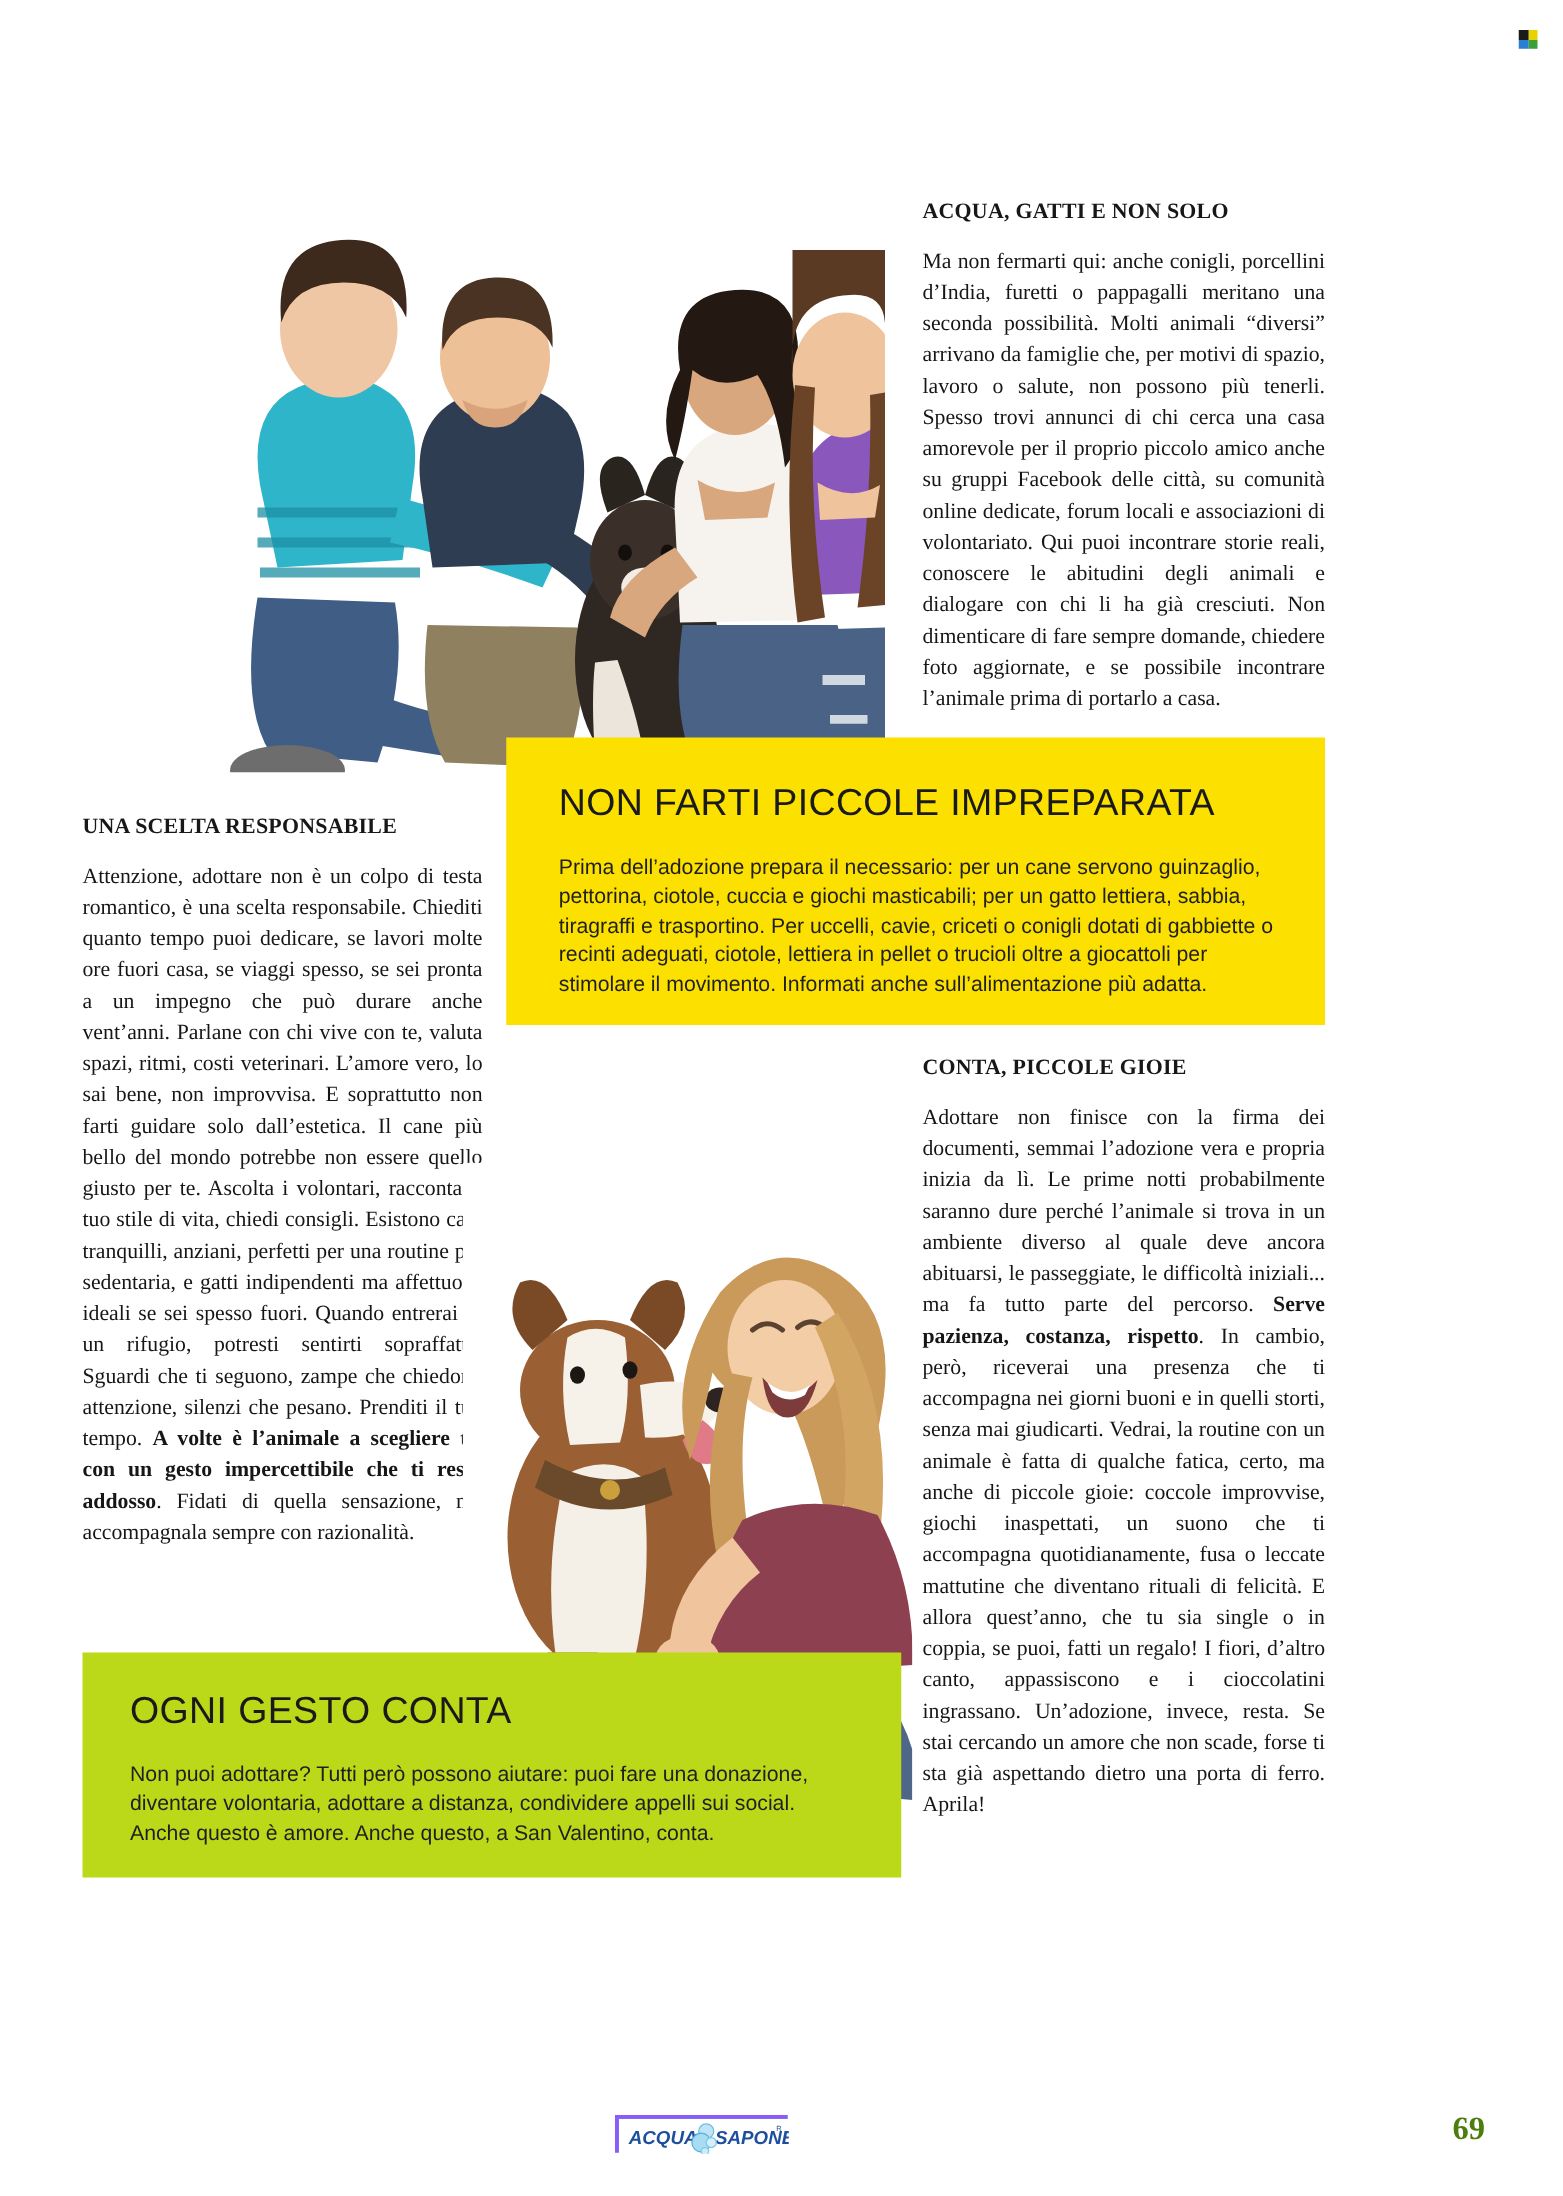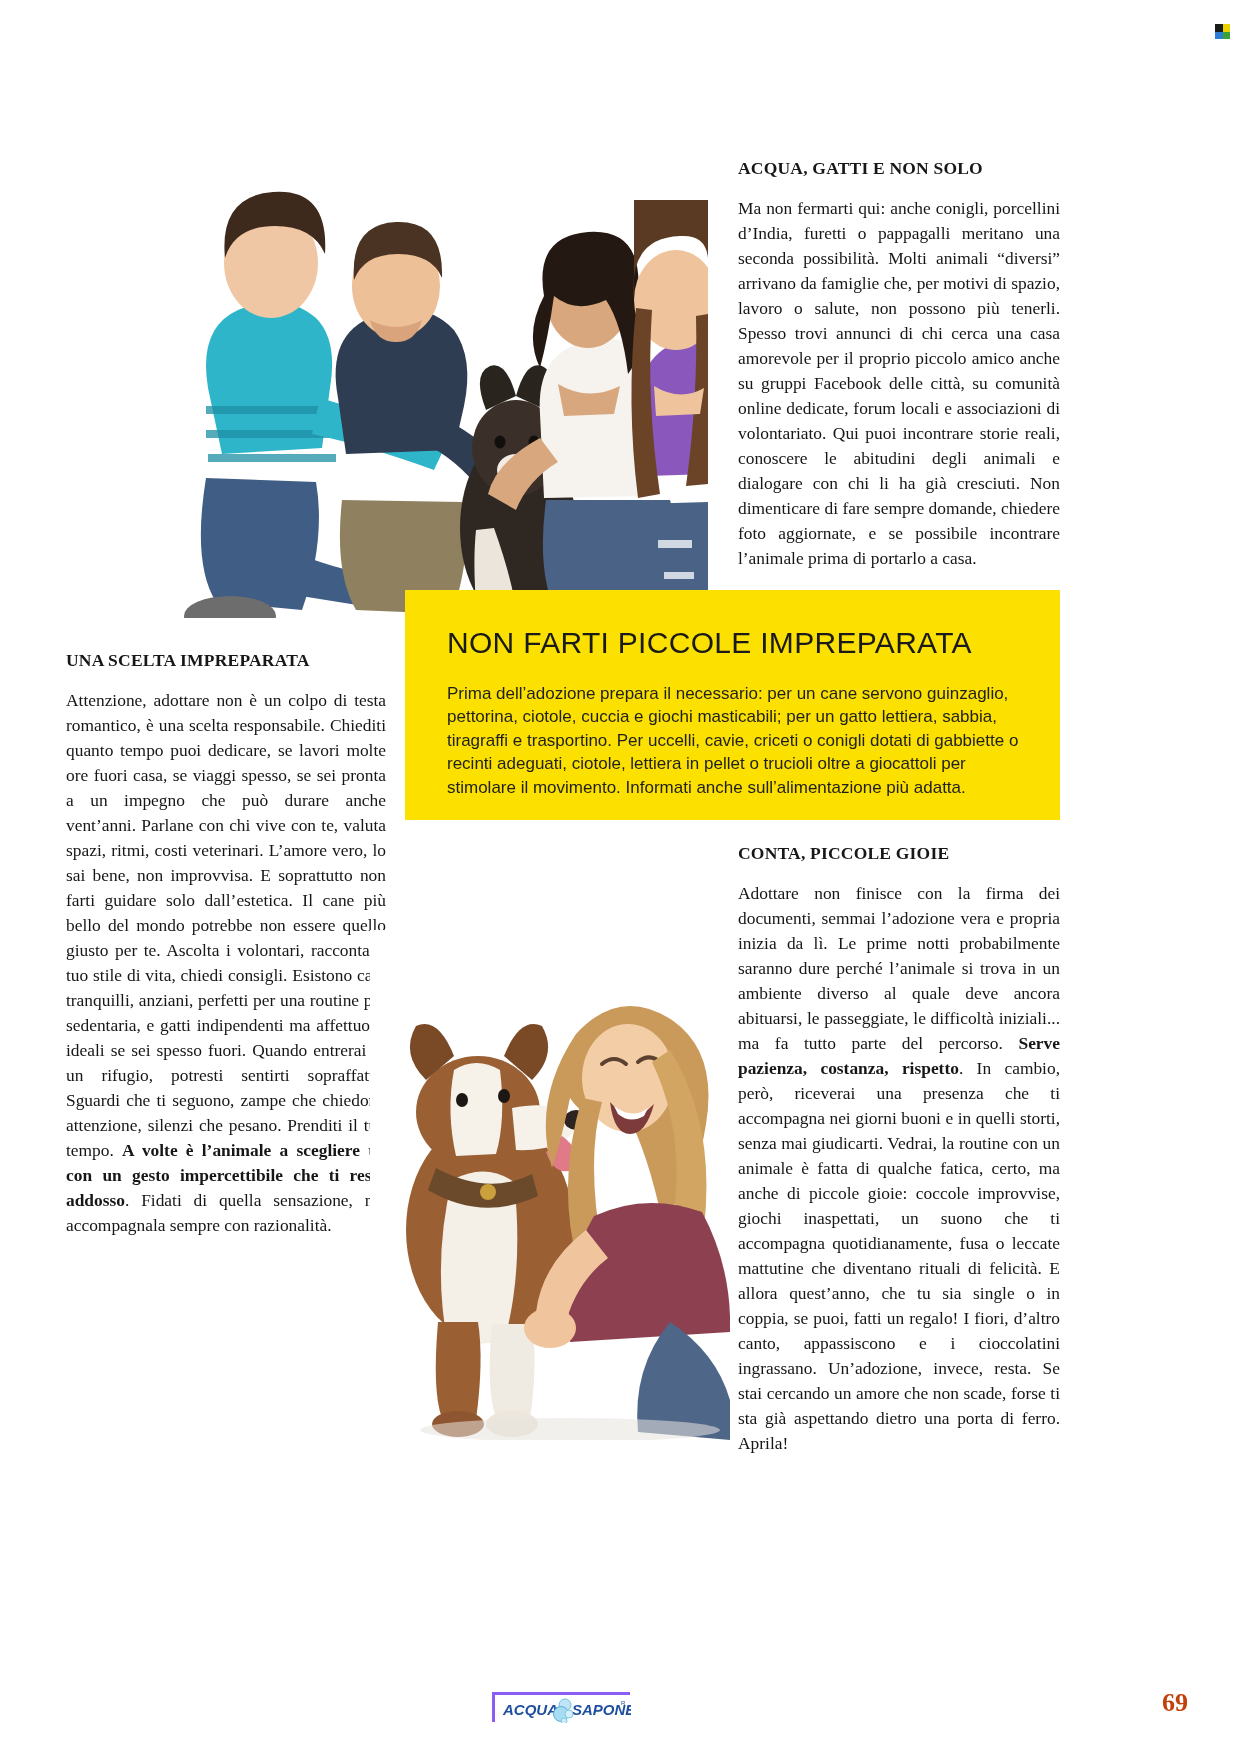--- a/index.html
+++ b/index.html
@@ -144,21 +144,21 @@
     border: 3px solid #8b5cf6;
     background: #3b82f6;
   }
   .page-number {
     position: absolute;
     right: 62px;
     top: 1688px;
     font-family: "Liberation Serif", serif;
     font-weight: bold;
     font-size: 26px;
-    color: #c2410c;
+    color: #4d7c0f;
   }
 </style>
 </head>
 <body>
 
 <div class="page">
 
   <div class="corner-mark">
     <i class="cm-1"></i>
       <i class="cm-2"></i>
@@ -242,21 +242,21 @@
     <div class="kicker">ACQUA, GATTI E NON SOLO</div>
     <div class="bodytext">Ma non fermarti qui: anche conigli, porcellini d’India, furetti o pappagalli meritano una seconda possibilità. Molti animali “diversi” arrivano da famiglie che, per motivi di spazio, lavoro o salute, non possono più tenerli. Spesso trovi annunci di chi cerca una casa amorevole per il proprio piccolo amico anche su gruppi Facebook delle città, su comunità online dedicate, forum locali e associazioni di volontariato. Qui puoi incontrare storie reali, conoscere le abitudini degli animali e dialogare con chi li ha già cresciuti. Non dimenticare di fare sempre domande, chiedere foto aggiornate, e se possibile incontrare l’animale prima di portarlo a casa.</div>
   </div>
 
   <div class="box-yellow">
     <div class="box-title">NON FARTI PICCOLE IMPREPARATA</div>
     <div class="box-body">Prima dell’adozione prepara il necessario: per un cane servono guinzaglio, pettorina, ciotole, cuccia e giochi masticabili; per un gatto lettiera, sabbia, tiragraffi e trasportino. Per uccelli, cavie, criceti o conigli dotati di gabbiette o recinti adeguati, ciotole, lettiera in pellet o trucioli oltre a giocattoli per stimolare il movimento. Informati anche sull’alimentazione più adatta.</div>
   </div>
 
   <div class="col-left">
-    <div class="kicker">UNA SCELTA IMPREPARATA</div>
+    <div class="kicker">UNA SCELTA RESPONSABILE</div>
     <div class="bodytext"><span>Attenzione, adottare non è un colpo di testa romantico, è una scelta responsabile. Chiediti quanto tempo puoi dedicare, se lavori molte ore fuori casa, se viaggi spesso, se sei pronta a un impegno che può durare anche vent’anni. Parlane con chi vive con te, valuta spazi, ritmi, costi veterinari. L’amore vero, lo sai bene, non improvvisa. E soprattutto non farti guidare solo dall’estetica. Il cane più bello del mondo potrebbe non essere quello giusto per te. Ascolta i volontari, racconta il tuo stile di vita, chiedi consigli. Esistono cani tranquilli, anziani, perfetti per una routine più sedentaria, e gatti indipendenti ma affettuosi, ideali se sei spesso fuori. Quando entrerai in un rifugio, potresti sentirti sopraffatta. Sguardi che ti seguono, zampe che chiedono attenzione, silenzi che pesano. Prenditi il tuo tempo. </span><b>A volte è l’animale a scegliere te, con un gesto impercettibile che ti resta addosso</b><span>. Fidati di quella sensazione, ma accompagnala sempre con razionalità.</span></div>
   </div>
 
   <div class="photo-woman">
     <svg width="360" height="510" viewBox="0 0 360 510">
       <rect width="360" height="510" fill="#ffffff"></rect>
 
       <g>
         <ellipse cx="120" cy="300" rx="84" ry="112" fill="#9a5f32"></ellipse>
         <path d="M82 250 q34 -18 62 2 q10 88 -10 160 l-56 4 q-16 -84 4 -166z" fill="#f4f0e8"></path>
@@ -308,20 +308,24 @@
 
       <ellipse cx="200" cy="500" rx="150" ry="12" fill="#e8e4de" opacity=".55"></ellipse>
     </svg>
   </div>
 
   <div class="col-right-bottom">
     <div class="kicker">CONTA, PICCOLE GIOIE</div>
     <div class="bodytext"><span>Adottare non finisce con la firma dei documenti, semmai l’adozione vera e propria inizia da lì. Le prime notti probabilmente saranno dure perché l’animale si trova in un ambiente diverso al quale deve ancora abituarsi, le passeggiate, le difficoltà iniziali... ma fa tutto parte del percorso. </span><b>Serve pazienza, costanza, rispetto</b><span>. In cambio, però, riceverai una presenza che ti accompagna nei giorni buoni e in quelli storti, senza mai giudicarti. Vedrai, la routine con un animale è fatta di qualche fatica, certo, ma anche di piccole gioie: coccole improvvise, giochi inaspettati, un suono che ti accompagna quotidianamente, fusa o leccate mattutine che diventano rituali di felicità. E allora quest’anno, che tu sia single o in coppia, se puoi, fatti un regalo! I fiori, d’altro canto, appassiscono e i cioccolatini ingrassano. Un’adozione, invece, resta. Se stai cercando un amore che non scade, forse ti sta già aspettando dietro una porta di ferro. Aprila!</span></div>
   </div>
 
+  <div class="box-green">
+    <div class="box-title">OGNI GESTO CONTA</div>
+    <div class="box-body">Non puoi adottare? Tutti però possono aiutare: puoi fare una donazione, diventare volontaria, adottare a distanza, condividere appelli sui social. Anche questo è amore. Anche questo, a San Valentino, conta.</div>
+  </div>
 
   <div class="footer-logo">
     <svg width="136" height="28" viewBox="0 0 136 28">
       <rect width="136" height="28" fill="#ffffff"></rect>
       <text x="8" y="20" font-family="Liberation Sans, sans-serif" font-size="15" font-weight="bold" fill="#1d4f9e" font-style="italic">ACQUA</text>
       <text x="58" y="21" font-family="Liberation Sans, sans-serif" font-size="13" font-weight="bold" fill="#1d4f9e">&amp;</text>
       <text x="77" y="20" font-family="Liberation Sans, sans-serif" font-size="15" font-weight="bold" fill="#1d4f9e" font-style="italic">SAPONE</text>
       <text x="126" y="10" font-family="Liberation Sans, sans-serif" font-size="6" fill="#1d4f9e">R</text>
       <circle cx="70" cy="10" r="6" fill="#bfe4f5" stroke="#6fbfe0" stroke-width="1"></circle>
       <circle cx="66" cy="19" r="7.5" fill="#a8dcf2" stroke="#56b0d8" stroke-width="1"></circle>

